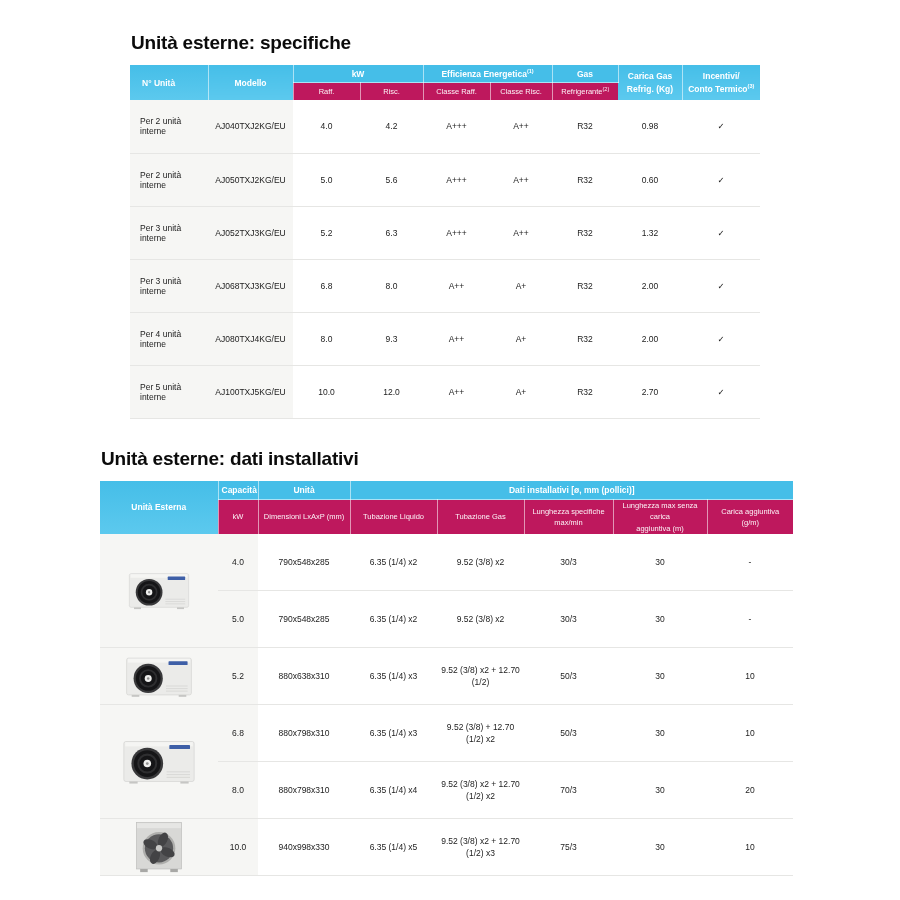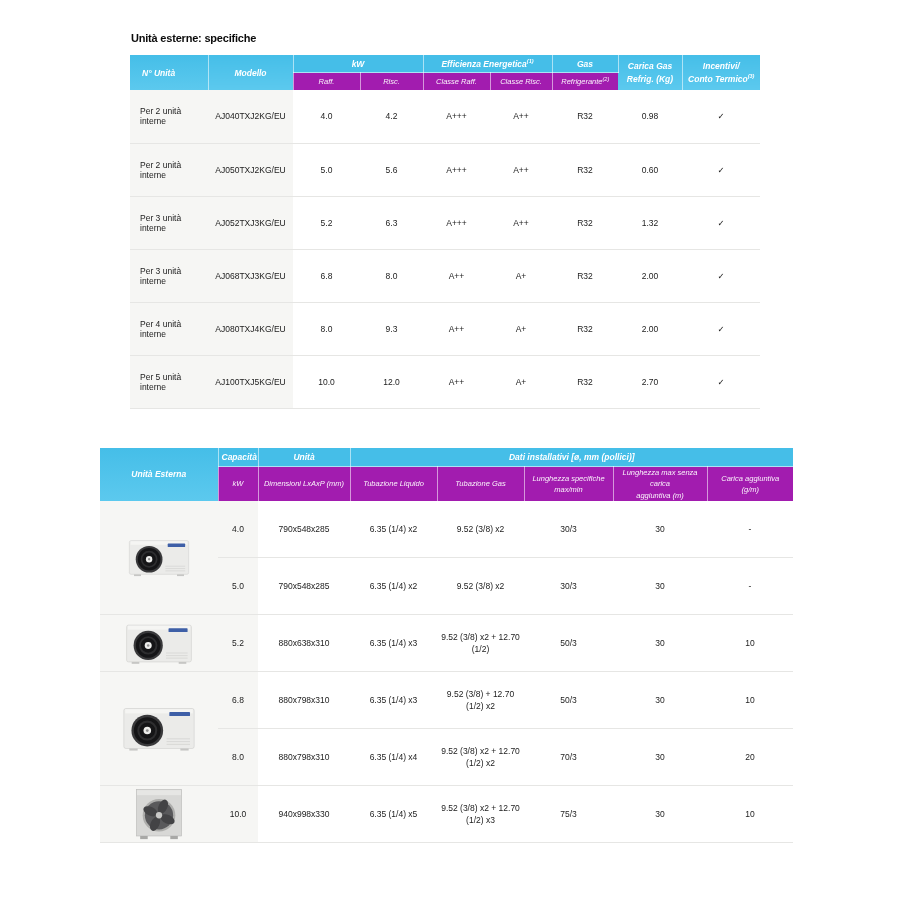--- a/index.html
+++ b/index.html
@@ -1,31 +1,31 @@
 <!DOCTYPE html>
 <html><head>
 <meta charset="utf-8">
 <style>
   html,body{margin:0;padding:0;background:#fff;}
   .page{position:relative;width:900px;height:900px;background:#ffffff;
         font-family:"Liberation Sans","DejaVu Sans",sans-serif;color:#1d1d1d;overflow:hidden;}
 
-  .section-title{font-size:11px;font-weight:700;color:#0b0b0b;margin:0 0 11px 1px;letter-spacing:-0.2px;}
+  .section-title{font-size:19px;font-weight:700;color:#0b0b0b;margin:0 0 11px 1px;letter-spacing:-0.2px;}
 
   .sec1{position:absolute;left:130px;top:32px;width:630px;}
   .sec2{position:absolute;left:100px;top:448px;width:693px;}
 
   table{border-collapse:collapse;table-layout:fixed;width:100%;}
   td{padding:0 3px;text-align:center;vertical-align:middle;}
 
   
-  thead td{color:#ffffff;border-right:1px solid rgba(255,255,255,.55);font-style:italic;}
+  thead td{color:#ffffff;border-right:1px solid rgba(255,255,255,.55);}
   thead td:last-child{border-right:none;}
   tr.h1 td{background:#45bee8;font-size:8.5px;font-weight:700;}
-  tr.h2 td{background:#a21caf;font-size:7.5px;font-weight:400;color:rgba(255,255,255,.95);}
+  tr.h2 td{background:#be185d;font-size:7.5px;font-weight:400;color:rgba(255,255,255,.95);}
   tr.h1 td.nb{background:linear-gradient(#45bee8,#5cc9ee);}
   tr.h1 td:not(.nb){border-bottom:1px solid rgba(255,255,255,.55);}
   .t1 tr.h1 td{height:17px;} .t1 tr.h2 td{height:17px;}
   .t2 tr.h1 td{height:18px;} .t2 tr.h2 td{height:24px;}
   td.hleft{text-align:left;padding-left:12px;}
   sup{font-size:5.5px;vertical-align:super;line-height:0;}
 
   
   tbody td{background:#ffffff;border-bottom:1px solid #e6e6e4;font-size:8.5px;color:#222;}
   .t1 tbody tr{height:53px;} .t2 tbody tr{height:57px;}
@@ -140,20 +140,21 @@
           <td class="b">A+</td>
           <td class="b">R32</td>
           <td class="b">2.70</td>
           <td>✓</td>
         </tr>
       </tbody>
     </table>
   </section>
 
   <section class="sec2">
+    <h2 class="section-title">Unità esterne: dati installativi</h2>
     <table class="t2">
       <colgroup>
         <col style="width:118px">
           <col style="width:40px">
           <col style="width:92px">
           <col style="width:87px">
         <col style="width:87px">
           <col style="width:89px">
           <col style="width:94px">
           <col style="width:86px">

